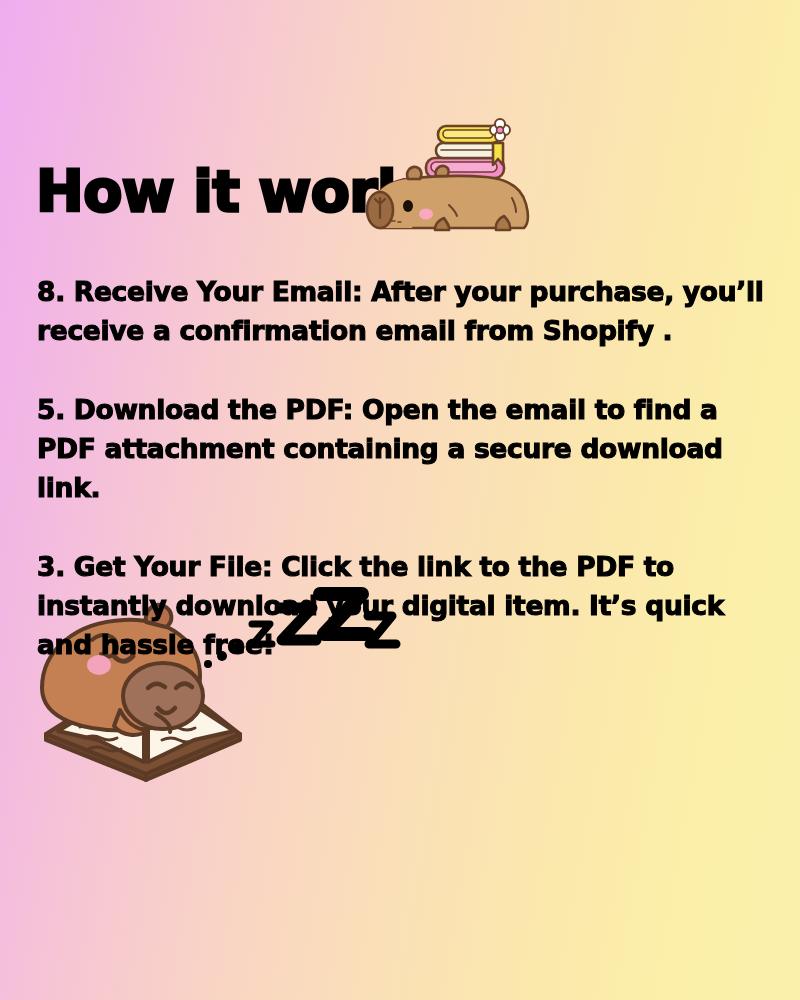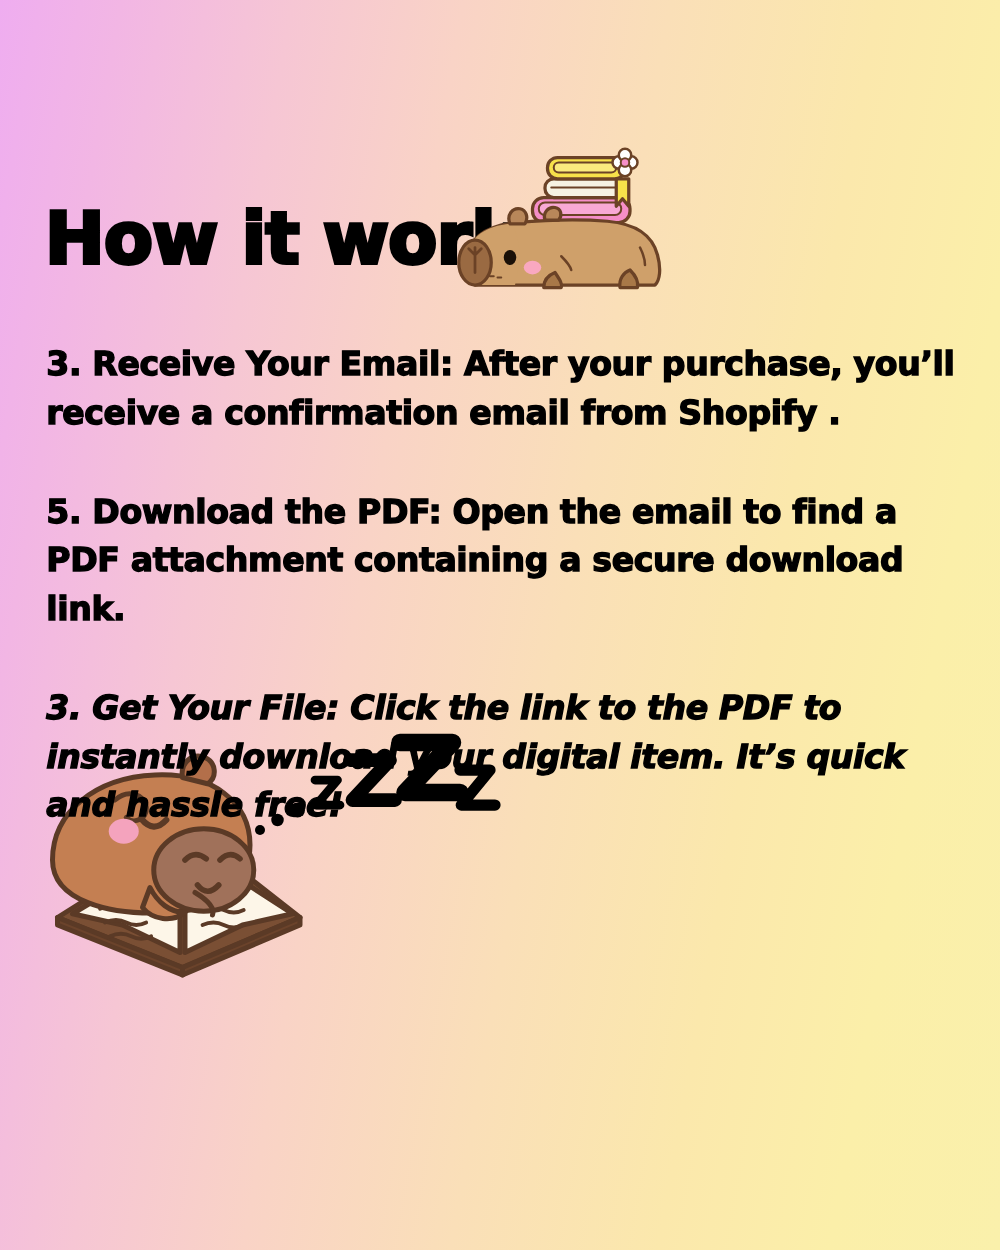--- a/index.html
+++ b/index.html
@@ -53,21 +53,21 @@
   .step {
     font-family: "DejaVu Sans", sans-serif;
     font-weight: bold;
     font-size: 26.5px;
     line-height: 39px;
     letter-spacing: -0.3px;
     color: #000000;
     -webkit-text-stroke: 1.1px #000;
     margin-bottom: 40px;
   }
-  .step:last-child { margin-bottom: 16px; font-style: italic; }
+  .step:last-child { margin-bottom: 16px; }
 
   
   .art { position: absolute; }
   #capy-books { left: 352px; top: 58px; }
   #capy-sleep { left: 28px; top: 588px; }
   #zzz       { left: 196px; top: 586px; }
 </style>
 </head>
 <body>
 
@@ -203,18 +203,18 @@
     </g>
     <g fill="none" stroke="#000000" stroke-linecap="round" stroke-linejoin="round">
       <path d="M56 38 L74 38 L57 58 L76 58" stroke-width="7"></path>
       <path d="M84 22 L116 22 L86 54 L120 54" stroke-width="11"></path>
       <path d="M124 8 L166 8 L128 48 L172 48" stroke-width="14"></path>
       <path d="M172 30 L196 30 L173 58 L200 58" stroke-width="9"></path>
     </g>
   </svg>
 
   <div id="steps">
-    <div class="step">3. Receive Your Email: After your purchase, you’ll receive a confirmation email from Shopify .</div>
+    <div class="step">8. Receive Your Email: After your purchase, you’ll receive a confirmation email from Shopify .</div>
     <div class="step">5. Download the PDF: Open the email to find a PDF attachment containing a secure download link.</div>
     <div class="step">3. Get Your File: Click the link to the PDF to instantly download your digital item. It’s quick and hassle free!</div>
   </div>
 
 </div>
 
 </body></html>

